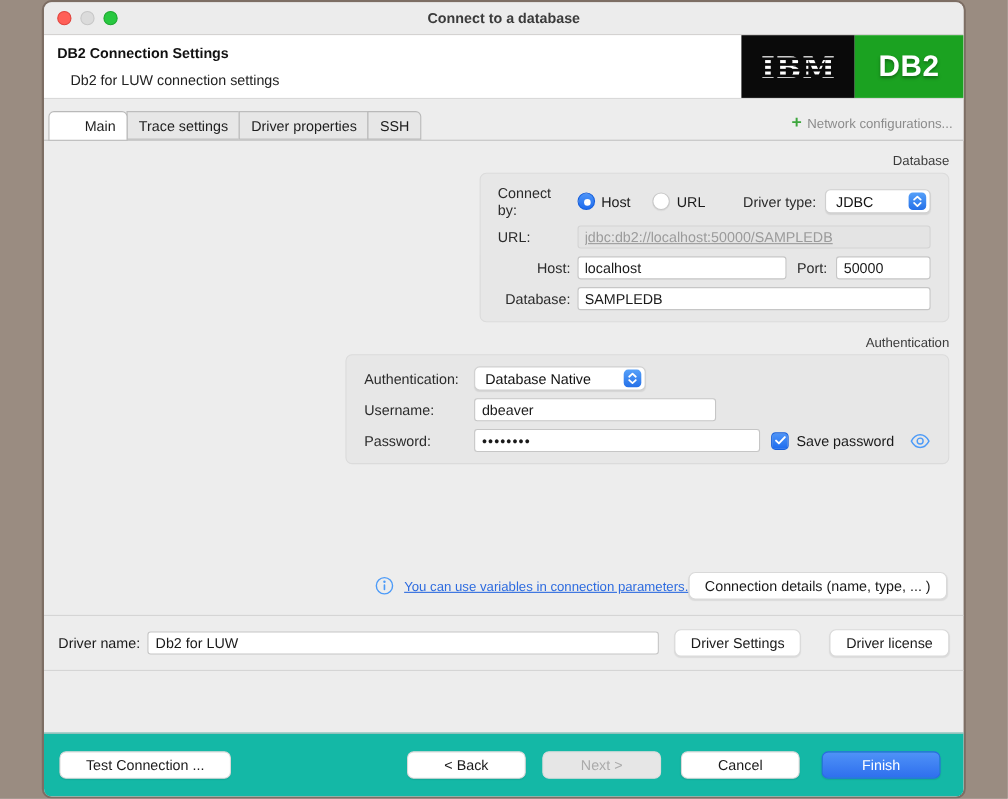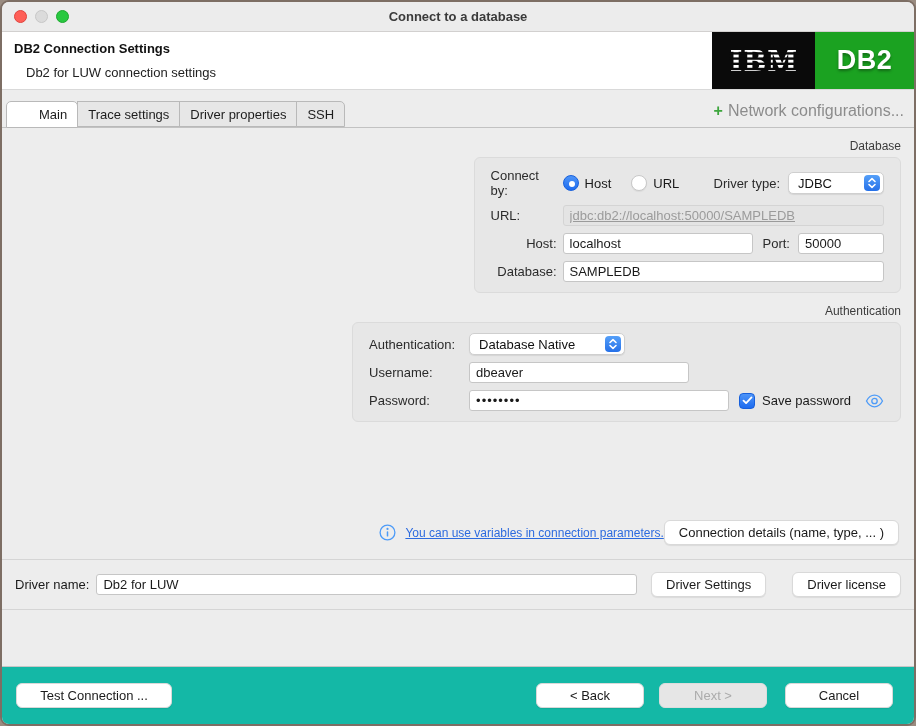--- a/index.html
+++ b/index.html
@@ -1,20 +1,20 @@
 <!DOCTYPE html>
 <html><head>
 <meta charset="utf-8">
 <style>
   * { box-sizing: border-box; margin: 0; padding: 0; }
   html,body { background:#9a8c81; }
   body { font-family: "Liberation Sans", sans-serif; }
 
   .window{
-    width:916px; height:726px;
+    width:840px; height:726px;
     border:2px solid #7d6e64; border-radius:9px;
     background:#EDEDED; overflow:hidden;
     display:flex; flex-direction:column;
     margin:0 auto;
   }
 
   
   .titlebar{
     height:30px; flex:0 0 30px; background:#ECECEC;
     border-bottom:1px solid #D2D0CF;
@@ -57,21 +57,21 @@
     cursor:default; position:relative;
   }
   .tab.first{ border-top-left-radius:5px;padding-left:32px; }
   .tab.last{ border-top-right-radius:5px; }
   .tab.active{
     background:#FFFFFF; z-index:2; height:27px; margin-bottom:-1px;
     border-top-left-radius:5px; border-top-right-radius:5px;
   }
   .netconfig{ margin-left:auto; display:flex; align-items:center; gap:5px; margin-bottom:7px; }
   .netconfig .plus{ color:#3DA63D; font-size:16px; font-weight:bold; line-height:1; }
-  .netconfig .nclabel{ color:#8C8C8C; font-size:16px; }
+  .netconfig .nclabel{ color:#8C8C8C; font-size:12px; }
 
   
   .content{ flex:1 1 auto; display:flex; flex-direction:column; padding:0 13px; overflow:hidden;align-items:flex-end; }
   .group-label{ font-size:12px; color:#3C3C3C; margin:11px 0 4px 17px; }
   .groupbox{
     background:#E7E7E7; border:1px solid #DBDBDB; border-radius:6px;
     padding:10px 16px;
   }
   .frow{ display:flex; align-items:center; margin-bottom:7px; }
   .frow:last-child{ margin-bottom:0; }
@@ -319,15 +319,16 @@
   <div class="divider"></div>
 
   <div class="pre-footer-gap"></div>
 
   <div class="footer">
     <button class="btn" style="width:156px;">Test Connection ...</button>
     <span class="flex-spacer"></span>
     <button class="btn fixed">&lt; Back</button>
     <button class="btn fixed disabled gap10">Next &gt;</button>
     <button class="btn fixed gap18">Cancel</button>
+    <button class="btn fixed primary gap20">Finish</button>
   </div>
 
 </div>
 
 </body></html>

